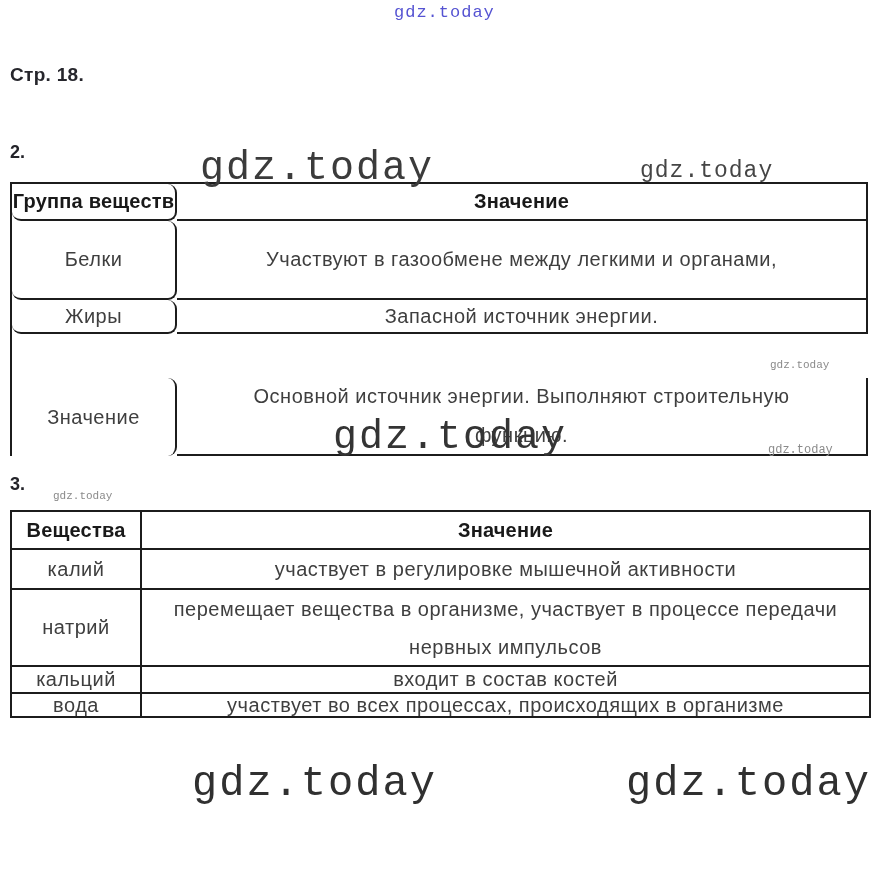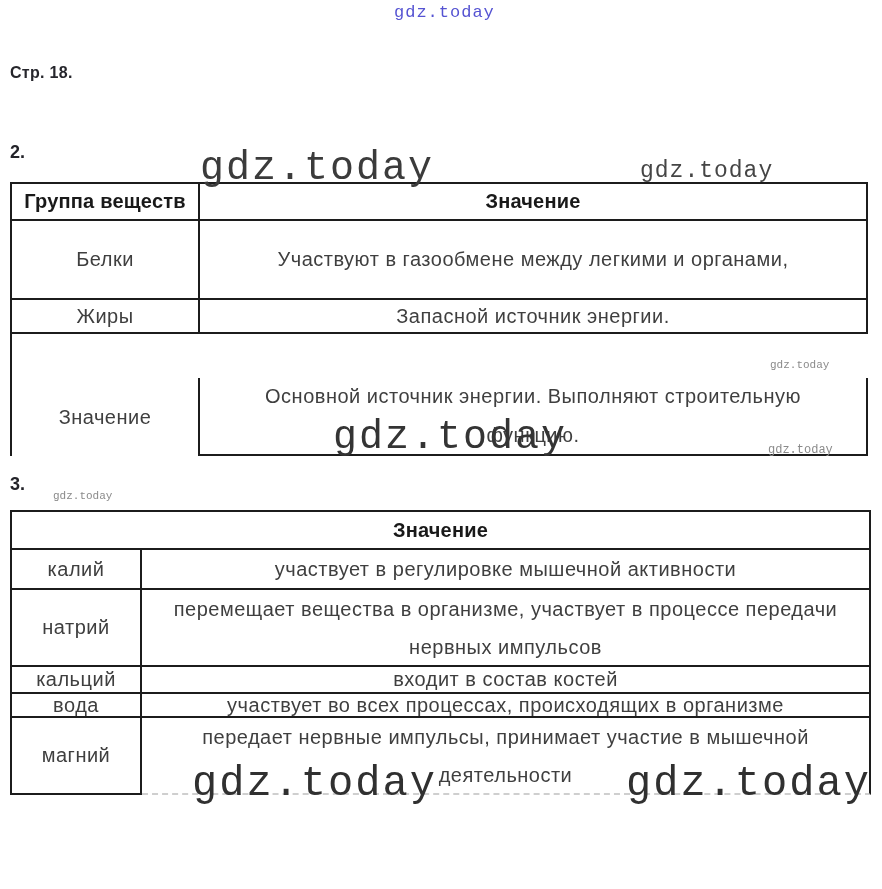--- a/index.html
+++ b/index.html
@@ -17,38 +17,38 @@
   .wm-top{left:394px;top:3px;font-size:17px;letter-spacing:1px;color:#5553d2;}
   .wm-t1-big{left:200px;top:146px;font-size:40px;letter-spacing:2px;color:#3b3b3b;}
   .wm-t1-right{left:640px;top:158px;font-size:23px;letter-spacing:1px;color:#454545;}
   .wm-t1-tiny{left:770px;top:359px;font-size:11px;color:#8a8a8a;}
   .wm-mid-big{left:333px;top:415px;font-size:40px;letter-spacing:2px;color:#343434;}
   .wm-mid-small{left:768px;top:443px;font-size:12px;color:#8a8a8a;}
   .wm-s3{left:53px;top:490px;font-size:11px;color:#8a8a8a;}
   .wm-bot-left{left:192px;top:760px;font-size:42px;letter-spacing:2px;color:#303030;}
   .wm-bot-right{left:626px;top:760px;font-size:42px;letter-spacing:2px;color:#303030;}
   
-  .page-title{left:10px;top:64px;font-size:16px;font-weight:bold;color:#26262c;letter-spacing:.3px;}
+  .page-title{left:10px;top:64px;font-size:19px;font-weight:bold;color:#26262c;letter-spacing:.3px;}
   .sec-num{font-size:18px;font-weight:bold;color:#232329;}
   .sec-2{left:10px;top:142px;}
   .sec-3{left:10px;top:474px;}
   
   .tbl{position:absolute;border-top:2px solid #1c1c1c;border-left:2px solid #1c1c1c;z-index:1;}
   .row{display:flex;}
   .cell{
     border-right:2px solid #1c1c1c;border-bottom:2px solid #1c1c1c;
     display:flex;flex-direction:column;align-items:center;justify-content:center;
     box-sizing:border-box;color:#3f3f3f;font-size:20px;letter-spacing:.5px;
     text-align:center;
   }
   .cell.hdr{font-weight:bold;color:#191919;font-size:20px;letter-spacing:.2px;}
   .line{display:block;text-align:center;}
   
   .t1{left:10px;top:182px;width:856px;}
-  .t1 .c-left{width:188px;flex:none;}
+  .t1 .c-left{width:165px;flex:none;border-radius:9px;}
   .t1 .c-right{flex:1;}
   .t1 .r-hdr{height:37px;}
   .t1 .r1{height:79px;}
   .t1 .r2{height:34px;}
   .t1 .r3{height:78px;margin-top:44px;}
   .t1 .r1 .line,.t1 .r3 .line{line-height:39px;}
   .t1 .no-bottom{border-bottom:none;}
   
   .t2{left:10px;top:510px;width:859px;}
   .t2 .c-left{width:130px;flex:none;}
@@ -100,20 +100,21 @@
     <div class="cell c-left r3 no-bottom">Значение</div>
     <div class="cell c-right r3">
       <span class="line">Основной источник энергии. Выполняют строительную</span>
       <span class="line">функцию.</span>
     </div>
   </div>
 </div>
 
 <div class="tbl t2">
   <div class="row">
+    <div class="cell hdr c-left r-hdr">Вещества</div>
     <div class="cell hdr c-right r-hdr">Значение</div>
   </div>
   <div class="row">
     <div class="cell c-left r1">калий</div>
     <div class="cell c-right r1">
       <span class="line">участвует в регулировке мышечной активности</span>
     </div>
   </div>
   <div class="row">
     <div class="cell c-left r2">натрий</div>
@@ -127,20 +128,13 @@
     <div class="cell c-right r3">
       <span class="line">входит в состав костей</span>
     </div>
   </div>
   <div class="row">
     <div class="cell c-left r4">вода</div>
     <div class="cell c-right r4">
       <span class="line">участвует во всех процессах, происходящих в организме</span>
     </div>
   </div>
-  <div class="row">
-    <div class="cell c-left r5">магний</div>
-    <div class="cell c-right r5 dashed-bottom">
-      <span class="line">передает нервные импульсы, принимает участие в мышечной</span>
-      <span class="line">деятельности</span>
-    </div>
-  </div>
 </div>
 
 </body></html>

